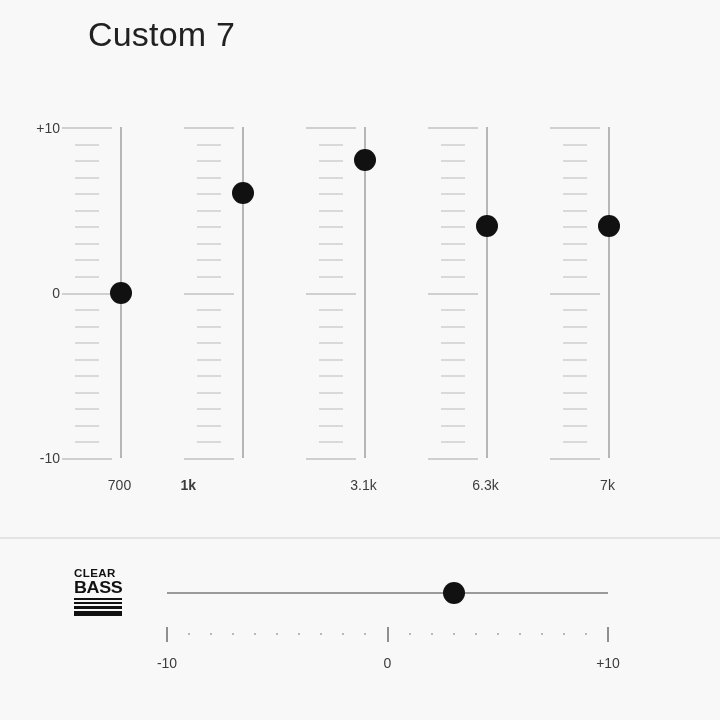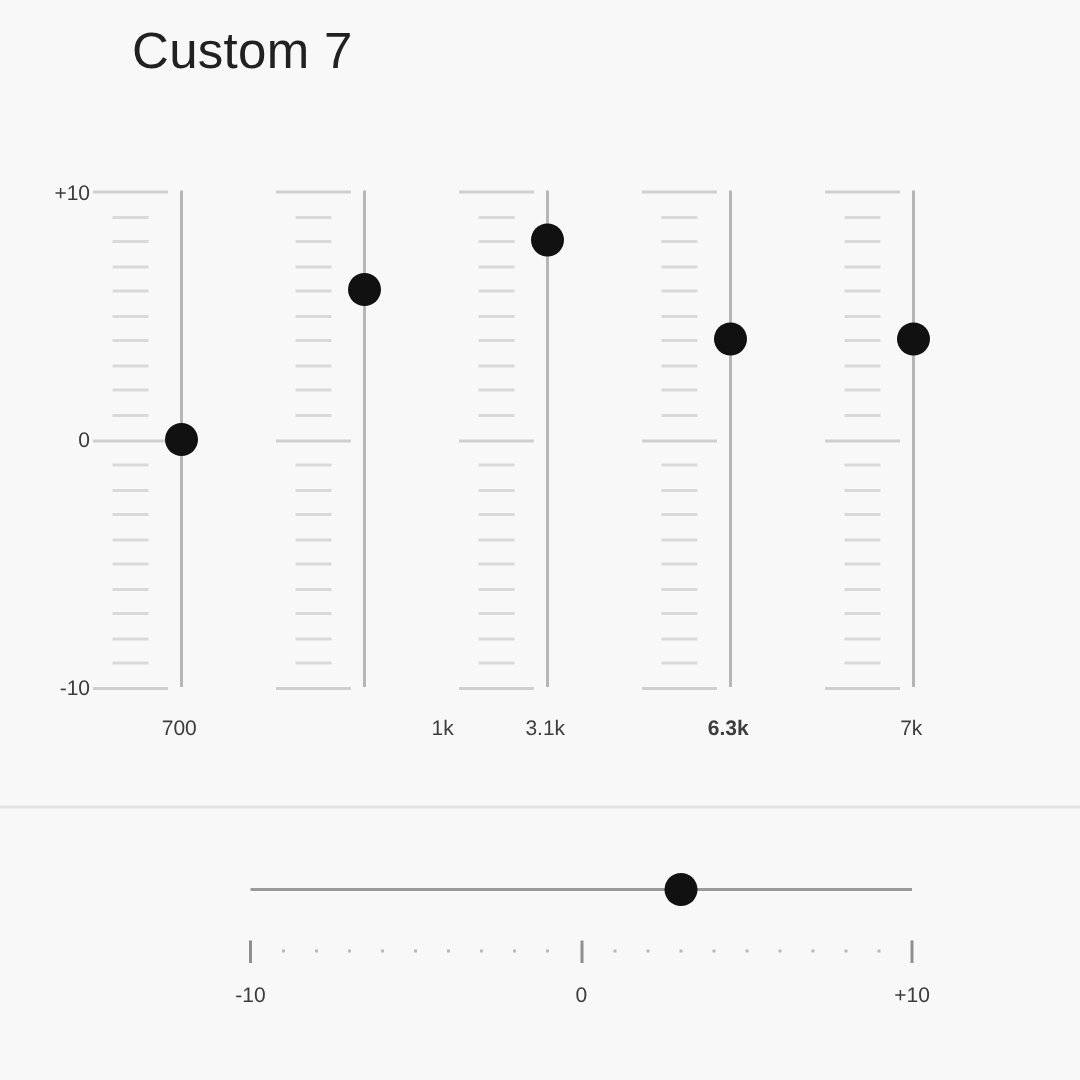--- a/index.html
+++ b/index.html
@@ -268,21 +268,21 @@
           <div class="eq-tick minor" style="top: 231.7px;"></div>
           <div class="eq-tick minor" style="top: 248.25px;"></div>
           <div class="eq-tick minor" style="top: 264.8px;"></div>
           <div class="eq-tick minor" style="top: 281.35px;"></div>
           <div class="eq-tick minor" style="top: 297.9px;"></div>
           <div class="eq-tick minor" style="top: 314.45px;"></div>
           <div class="eq-tick major" style="top: 331px;"></div>
         </div>
         <div class="eq-track"></div>
         <div class="eq-thumb" style="top: 97.2px;"></div>
-        <div class="eq-freq-label" style="left: -1px; width: 122px; text-align: right; padding-left: 0px; transform: none; margin-left: -0.5px;">1k</div>
+        <div class="eq-freq-label" style="left: -1px; width: 122px; text-align: left; padding-left: 0px; transform: none; margin-left: -0.5px; font-weight: bold;">1k</div>
       </div>
       <div class="eq-band" style="left: 304px;">
         <div class="eq-ruler">
           <div class="eq-tick major" style="top: 0px;"></div>
           <div class="eq-tick minor" style="top: 16.55px;"></div>
           <div class="eq-tick minor" style="top: 33.1px;"></div>
           <div class="eq-tick minor" style="top: 49.65px;"></div>
           <div class="eq-tick minor" style="top: 66.2px;"></div>
           <div class="eq-tick minor" style="top: 82.75px;"></div>
           <div class="eq-tick minor" style="top: 99.3px;"></div>
@@ -324,21 +324,21 @@
           <div class="eq-tick minor" style="top: 231.7px;"></div>
           <div class="eq-tick minor" style="top: 248.25px;"></div>
           <div class="eq-tick minor" style="top: 264.8px;"></div>
           <div class="eq-tick minor" style="top: 281.35px;"></div>
           <div class="eq-tick minor" style="top: 297.9px;"></div>
           <div class="eq-tick minor" style="top: 314.45px;"></div>
           <div class="eq-tick major" style="top: 331px;"></div>
         </div>
         <div class="eq-track"></div>
         <div class="eq-thumb" style="top: 130.3px;"></div>
-        <div class="eq-freq-label" style="left: -1px; width: 122px; padding-left: 0px; transform: none; margin-left: -0.5px; font-weight: bold;">6.3k</div>
+        <div class="eq-freq-label" style="left: -1px; width: 122px; padding-left: 0px; transform: none; margin-left: -0.5px;">6.3k</div>
       </div>
       <div class="eq-band" style="left: 548px;">
         <div class="eq-ruler">
           <div class="eq-tick major" style="top: 0px;"></div>
           <div class="eq-tick minor" style="top: 16.55px;"></div>
           <div class="eq-tick minor" style="top: 33.1px;"></div>
           <div class="eq-tick minor" style="top: 49.65px;"></div>
           <div class="eq-tick minor" style="top: 66.2px;"></div>
           <div class="eq-tick minor" style="top: 82.75px;"></div>
           <div class="eq-tick minor" style="top: 99.3px;"></div>
@@ -362,20 +362,30 @@
         <div class="eq-freq-label" style="left: -1px; width: 122px; text-align: center; padding-left: 0px; transform: none; margin-left: -0.5px;">7k</div>
       </div>
     </div>
 
 </div>
 
 <div id="section-divider"></div>
 
 <div id="clearbass-panel">
 
+  <div id="clearbass-logo">
+    <div class="cb-word-clear">CLEAR</div>
+    <div class="cb-word-bass">BASS</div>
+    <div class="cb-bars">
+      <div class="cb-bar b1"></div>
+      <div class="cb-bar b2"></div>
+      <div class="cb-bar b3"></div>
+      <div class="cb-bar b4"></div>
+    </div>
+  </div>
 
   <div id="cb-track"></div>
   <div id="cb-thumb" style="left: 453.65px;"></div>
 
   <div id="cb-ruler">
       <div class="cb-tick-major" style="left: 0px;"></div>
       <div class="cb-tick-minor" style="left: 22.05px;"></div>
       <div class="cb-tick-minor" style="left: 44.1px;"></div>
       <div class="cb-tick-minor" style="left: 66.15px;"></div>
       <div class="cb-tick-minor" style="left: 88.2px;"></div>

